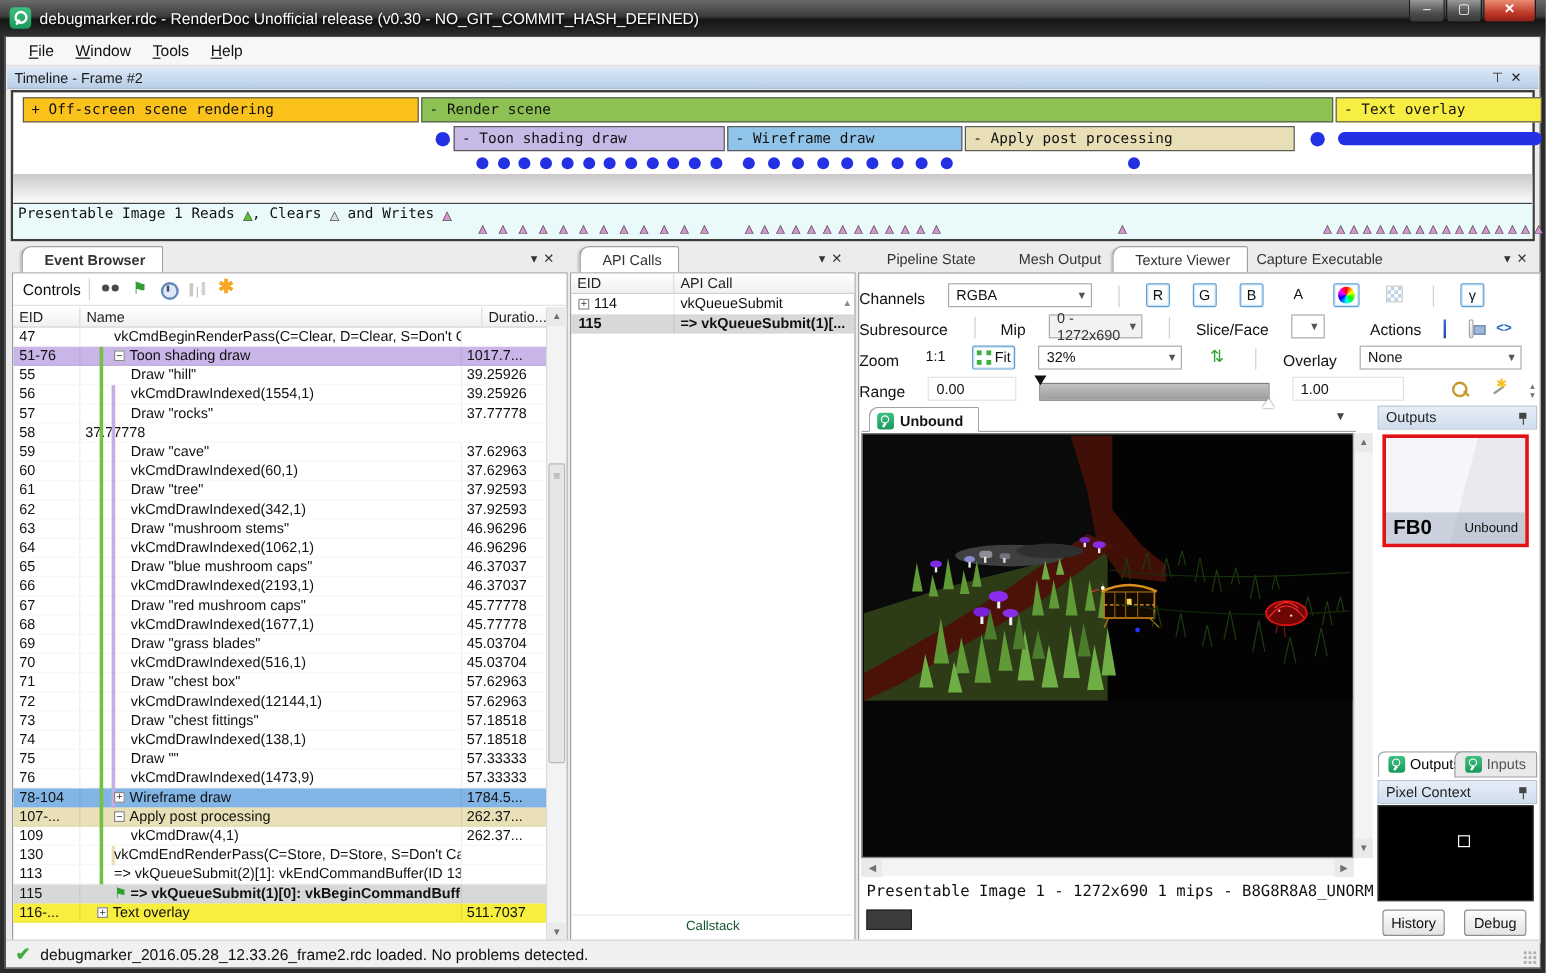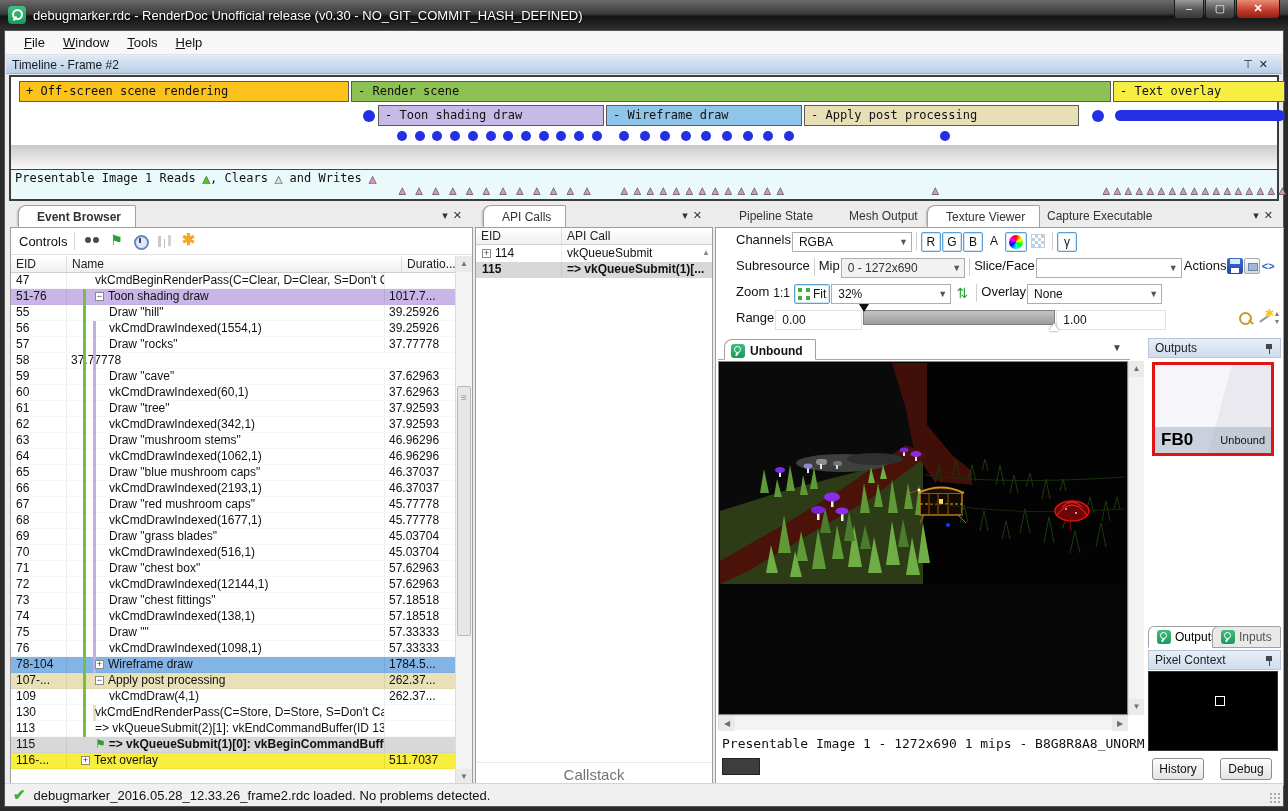--- a/index.html
+++ b/index.html
@@ -80,23 +80,23 @@
 .g-green{background:#74c043}.g-purple{background:#c3aee4}.g-tan{background:#e9e0b8}
 .sb{position:absolute;background:#f3f3f3;border-left:1px solid #dcdcdc}
 .sb .arr{position:absolute;left:0;right:0;height:16px;background:#eaeaea;color:#707070;font-size:8px;text-align:center;line-height:16px}
 .sb .thumb{position:absolute;left:1px;right:1px;background:#e6e6e6;border:1px solid #b9b9b9;border-radius:2px}
 .thumb::after{content:"≡";display:block;text-align:center;color:#999;font-size:10px;margin-top:44%}
 
 .api-rows{position:absolute;left:0;right:0;top:45px;font-size:12px}
 .api-row{display:flex;height:16px;line-height:15px}
 .api-eid{width:86px;padding-left:6px;border-right:1px solid rgba(0,0,0,0.07)}
 .api-call{flex:1;padding-left:5px;white-space:nowrap;overflow:hidden}
-.callstack{position:absolute;left:0;right:0;bottom:3px;height:20px;text-align:center;color:#737373;font-size:15px;border-top:1px solid #e8e8e8;padding-top:3px}
-
-.tvrow{position:absolute;left:20px;right:4px;height:24px;display:flex;align-items:flex-start;gap:1px}
+.callstack{position:absolute;left:0;right:0;bottom:3px;height:20px;text-align:center;color:#14532d;font-size:11px;border-top:1px solid #e8e8e8;padding-top:3px}
+
+.tvrow{position:absolute;left:0;right:4px;height:24px;display:flex;align-items:flex-end;gap:19px}
 .lbl{font-size:13px;color:#111;white-space:nowrap}
 .combo{height:20px;border:1px solid #abadb3;background:#fff;display:inline-flex;align-items:center;
   padding:0 3px 0 6px;font-size:12px;position:relative}
 .combo .dd{margin-left:auto;color:#555;font-size:9px;padding-left:6px}
 .combo.dis{background:#f2f2f2;color:#333}
 .tbtn{height:20px;min-width:20px;border:1px solid #b9b9b9;background:linear-gradient(#fdfdfd,#ececec);
   text-align:center;line-height:18px;font-size:12px;padding:0 3px;border-radius:2px}
 .tbtn.on{border:1px solid #5e9fd4;background:#fdfefe;box-shadow:0 0 0 1px #cfe3f5 inset}
 .flat{border:none;background:none}
 .vsep{width:1px;height:18px;background:#d0d0d0;margin:0 3px}
@@ -409,21 +409,21 @@
             <span class="c-name" style="padding-left: 42px;"><span>vkCmdDrawIndexed(138,1)</span></span>
             <span class="c-dur">57.18518</span>
           </div>
           <div class="ebrow">
             <span class="c-eid">75</span>
             <span class="c-name" style="padding-left: 42px;"><span>Draw ""</span></span>
             <span class="c-dur">57.33333</span>
           </div>
           <div class="ebrow">
             <span class="c-eid">76</span>
-            <span class="c-name" style="padding-left: 42px;"><span>vkCmdDrawIndexed(1098,1)</span></span>
+            <span class="c-name" style="padding-left: 42px;"><span>vkCmdDrawIndexed(1473,9)</span></span>
             <span class="c-dur">57.33333</span>
           </div>
           <div class="ebrow bg-blue">
             <span class="c-eid">78-104</span>
             <span class="c-name" style="padding-left: 28px;"><span class="expander">+</span><span>Wireframe draw</span></span>
             <span class="c-dur">1784.5...</span>
           </div>
           <div class="ebrow bg-tan">
             <span class="c-eid">107-...</span>
             <span class="c-name" style="padding-left: 28px;"><span class="expander">−</span><span>Apply post processing</span></span>

